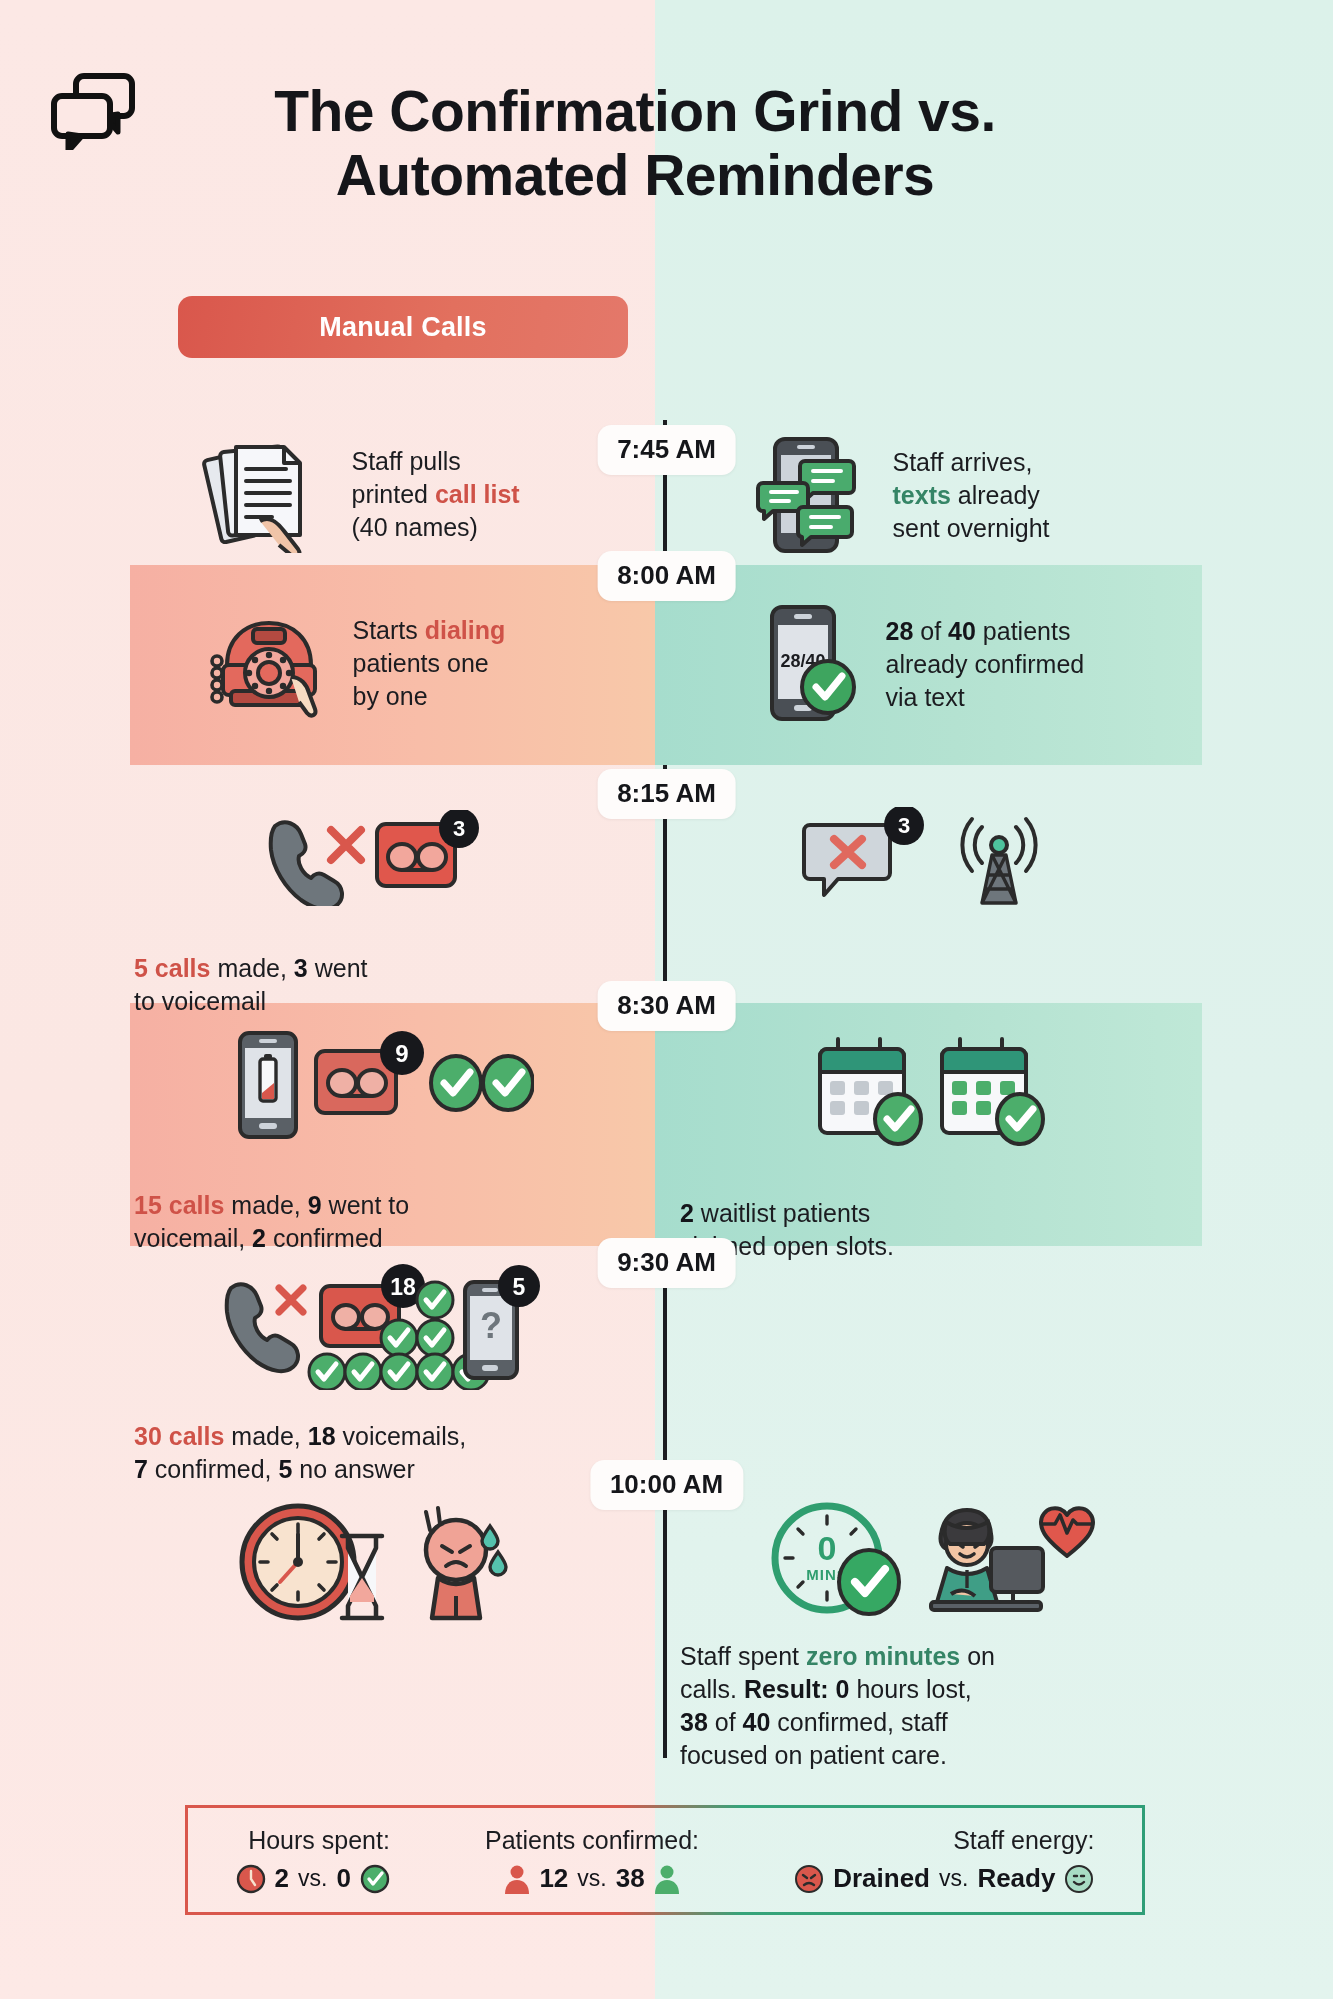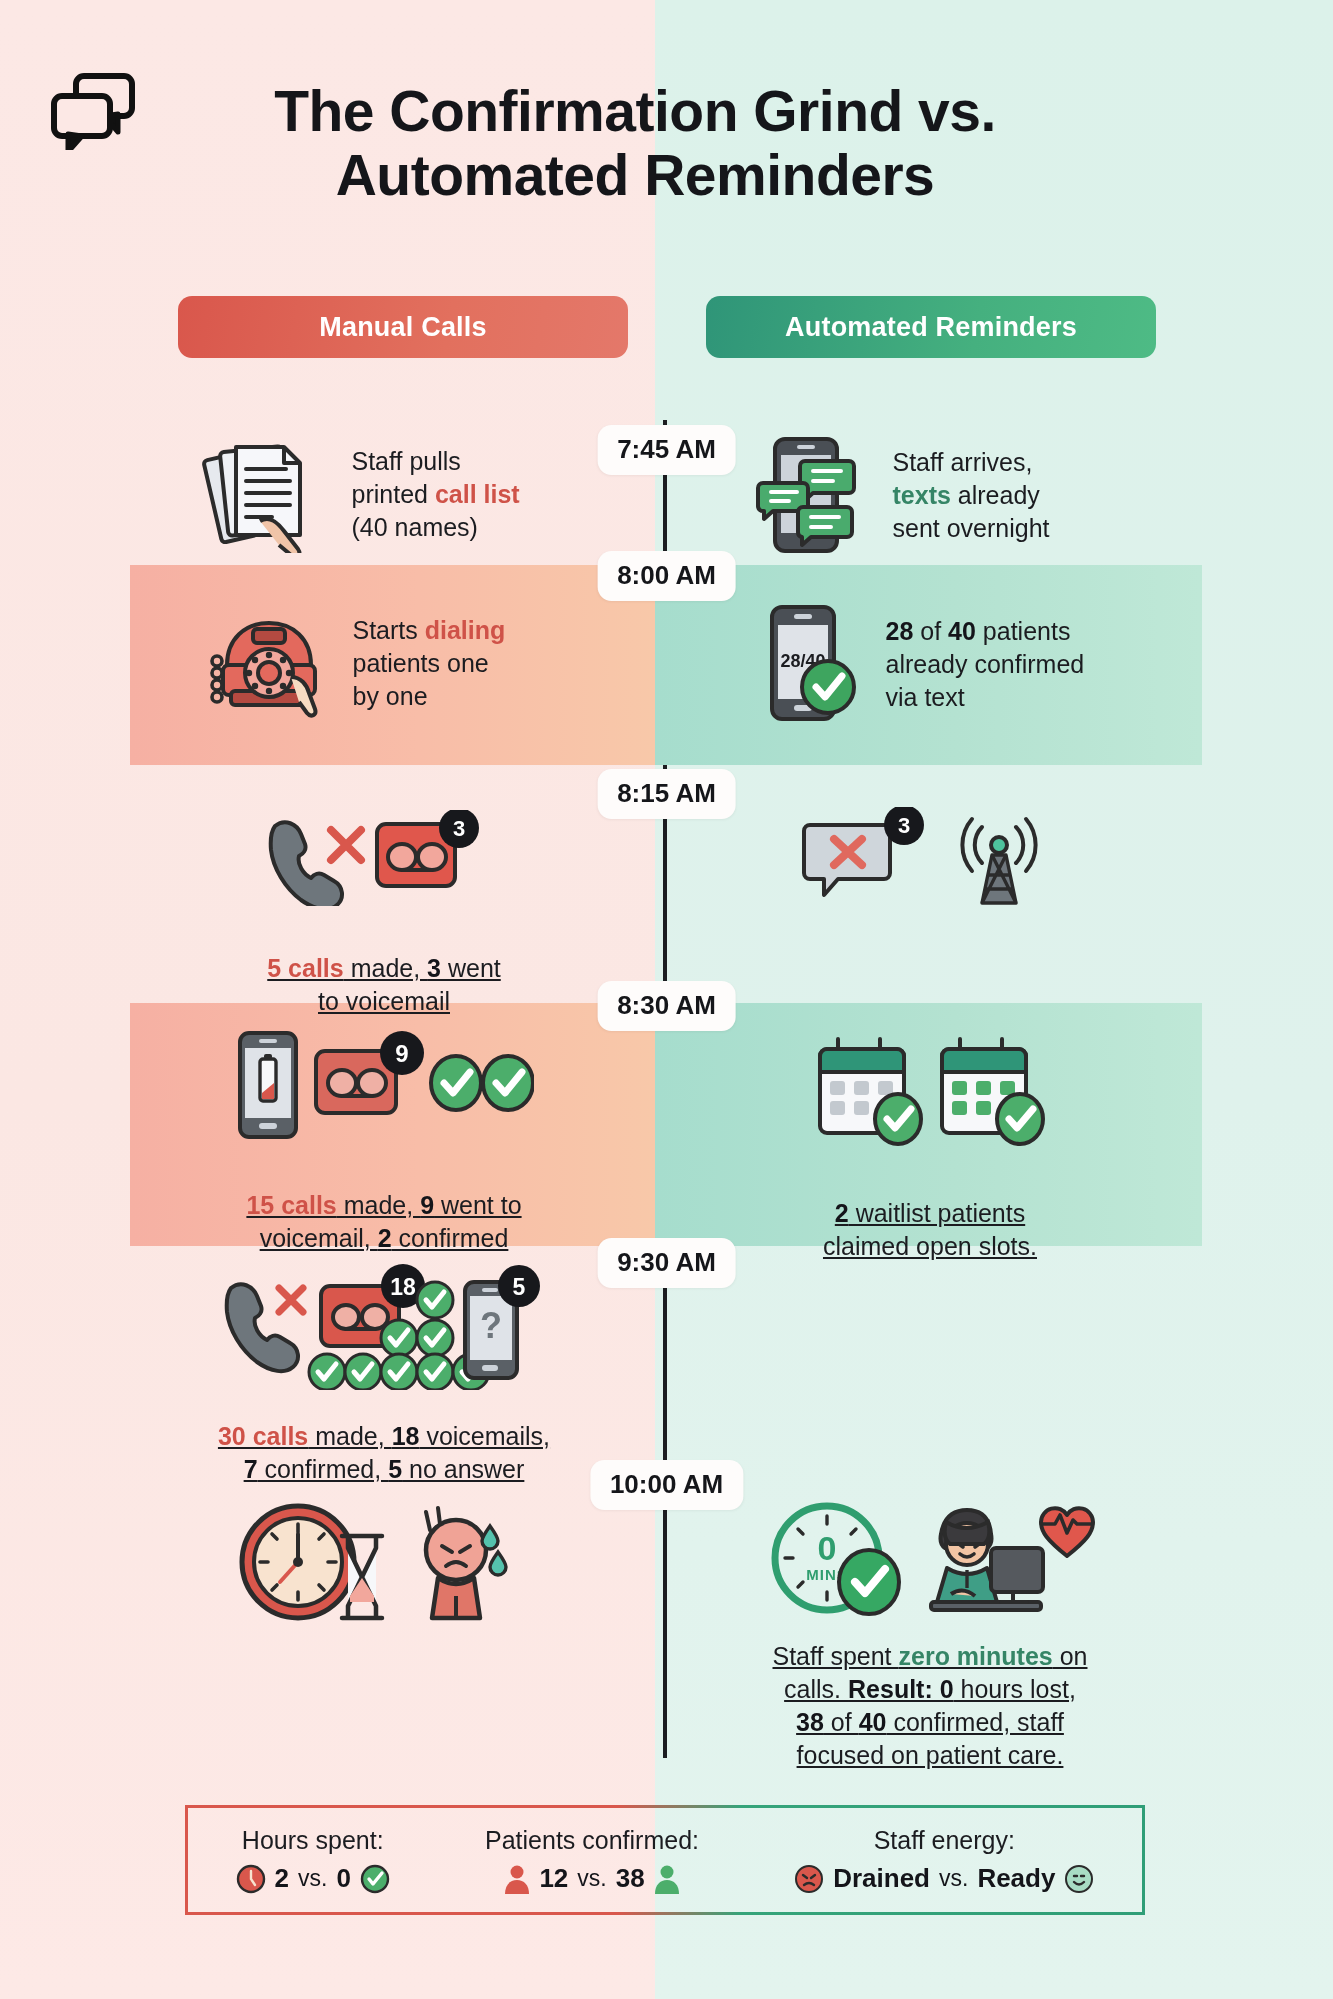--- a/index.html
+++ b/index.html
@@ -85,36 +85,36 @@
   .inline-item {
     display: flex; flex-direction: row; align-items: center;
     gap: 22px; width: 100%; justify-content: center;
   }
   .art { flex: 0 0 auto; display: flex; align-items: center; justify-content: center; }
   .cap {
     font-size: 25px; line-height: 1.32; color: #1b1c20;
   }
   .cap-left-inline  { text-align: left; width: 215px; }
   .cap-right-inline { text-align: left; width: 215px; }
-  .cap-center { text-align: center; width: 100%; margin-top: 16px; text-decoration: underline; }
+  .cap-center { text-align: left; width: 100%; margin-top: 16px; }
   .hl-red   { color: #cf5248; font-weight: 700; }
   .hl-green { color: #358566; font-weight: 700; }
   b { font-weight: 700; color: #14151a; }
 
   
   .summary {
     position: absolute; left: 185px; top: 1805px; width: 960px; height: 110px;
     border-radius: 20px; border: 3px solid;
     border-image: linear-gradient(90deg,#d9574c 0%,#d9574c 45%,#35a47a 58%,#2f9e77 100%) 1;
     border-radius: 20px;
     z-index: 5;
     display: flex; align-items: center; justify-content: space-around;
     background: transparent;
   }
-  .summary-cell { text-align: center; }
+  .summary-cell { text-align: right; }
   .summary-label { font-size: 25px; color: #1b1c20; margin-bottom: 8px; }
   .summary-value {
     font-size: 26px; color: #14151a; font-weight: 700;
     display: flex; align-items: center; justify-content: center; gap: 9px;
   }
   .summary-value .vs { font-weight: 400; font-size: 23px; }
   svg { display: block; }
 </style>
 </head>
 <body>
@@ -129,21 +129,20 @@
       <rect x="28" y="6" width="56" height="40" rx="8" fill="none" stroke="#111" stroke-width="6"></rect>
       <path d="M70 44 L70 62 L56 46 Z" fill="#111" stroke="#111" stroke-width="5" stroke-linejoin="round"></path>
       <rect x="6" y="26" width="56" height="40" rx="8" fill="#fce8e5" stroke="#111" stroke-width="6"></rect>
       <path d="M20 64 L20 82 L34 66 Z" fill="#111" stroke="#111" stroke-width="5" stroke-linejoin="round"></path>
     </svg>
   </div>
 
   <div class="title">The Confirmation Grind vs. Automated Reminders</div>
 
   <div class="badge badge-left">Manual Calls</div>
-  <div class="badge badge-right">Automated Reminders</div>
 
   <div class="spine"></div>
 
   <div class="row" style="top:415px;height:150px;">
     <div class="time-pill" style="top:10px;">7:45 AM</div>
     <div class="side side-left" style="top:20px;">
       <div class="inline-item">
         <div class="art">
           <svg width="128" height="118" viewBox="0 0 128 118">
             <g stroke="#2b2b2b" stroke-width="4" stroke-linejoin="round">

